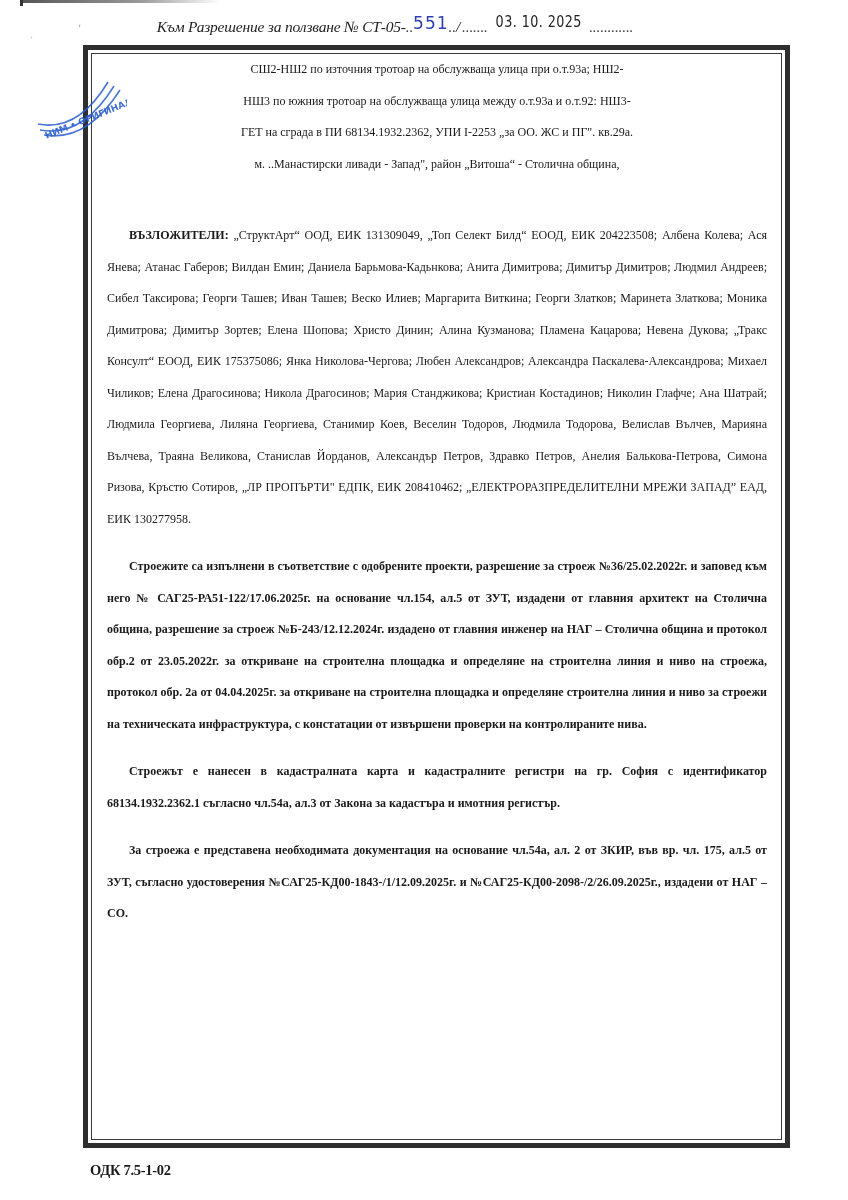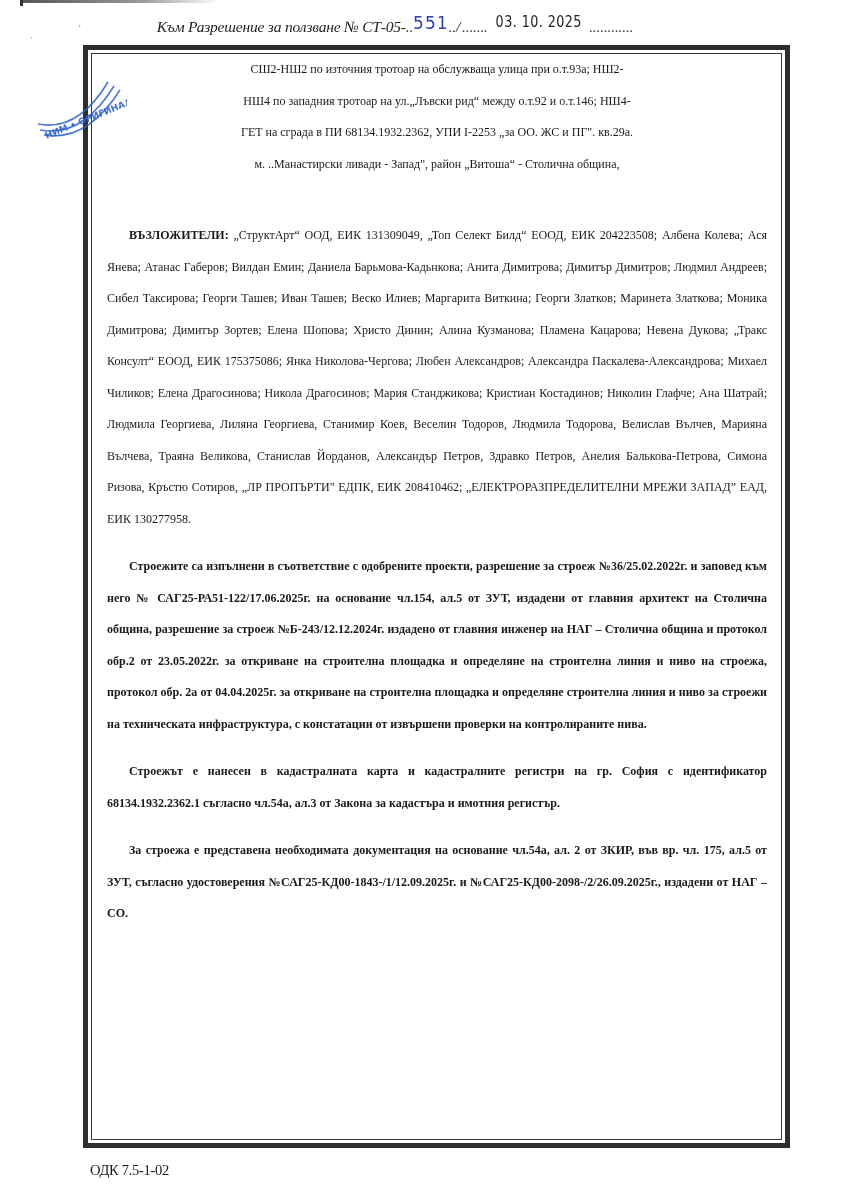--- a/index.html
+++ b/index.html
@@ -102,21 +102,21 @@
     left: 32px;
     top: 72px;
     width: 95px;
     height: 70px;
     pointer-events: none;
   }
   .footer-code {
     position: absolute;
     left: 90px;
     top: 1162px;
-    font-weight: normal;
+    font-weight: bold;
     font-size: 14.5px;
     color: #1a1a1a;
     letter-spacing: -0.3px;
     text-align: right;
   }
   .speck {
     position: absolute;
     color: #999;
     font-size: 10px;
   }
@@ -145,21 +145,21 @@
     <path d="M8 58 Q 50 66 82 14"></path>
     <path d="M6 52 Q 46 60 76 10"></path>
     <path d="M12 63 Q 55 70 88 18"></path>
   </g>
   <text x="10" y="56" font-size="9" fill="#2c5fd0" font-family="DejaVu Sans, sans-serif" font-weight="bold" transform="rotate(-22 40 50)" opacity="0.9">НИМ • ОРИГИНАЛ</text>
 </svg>
 
 <div class="content">
   <div class="centered-block">
     <div>СШ2-НШ2 по източния тротоар на обслужваща улица при о.т.93а; НШ2-</div>
-    <div>НШ4 по западния тротоар на ул.„Лъвски рид“ между о.т.92 и о.т.146; НШ4-</div>
+    <div>НШ3 по южния тротоар на обслужваща улица между о.т.93а и о.т.92: НШ3-</div>
     <div>ГЕТ на сграда в ПИ 68134.1932.2362, УПИ I-2253 „за ОО. ЖС и ПГ". кв.29а.</div>
     <div>м. ..Манастирски ливади - Запад", район „Витоша“ - Столична община,</div>
   </div>
 
   <p class="para first"><span class="lbl">ВЪЗЛОЖИТЕЛИ:</span><span> „СтруктАрт“ ООД, ЕИК 131309049, „Топ Селект Билд“ ЕООД, ЕИК 204223508; Албена Колева; Ася Янева; Атанас Габеров; Вилдан Емин; Даниела Барьмова-Кадьнкова; Анита Димитрова; Димитър Димитров; Людмил Андреев; Сибел Таксирова; Георги Ташев; Иван Ташев; Веско Илиев; Маргарита Виткина; Георги Златков; Маринета Златкова; Моника Димитрова; Димитър Зортев; Елена Шопова; Христо Динин; Алина Кузманова; Пламена Кацарова; Невена Дукова; „Тракс Консулт“ ЕООД, ЕИК 175375086; Янка Николова-Чергова; Любен Александров; Александра Паскалева-Александрова; Михаел Чиликов; Елена Драгосинова; Никола Драгосинов; Мария Станджикова; Кристиан Костадинов; Николин Глафче; Ана Шатрай; Людмила Георгиева, Лиляна Георгиева, Станимир Коев, Веселин Тодоров, Людмила Тодорова, Велислав Вълчев, Марияна Вълчева, Траяна Великова, Станислав Йорданов, Александър Петров, Здравко Петров, Анелия Балькова-Петрова, Симона Ризова, Кръстю Сотиров, „ЛР ПРОПЪРТИ" ЕДПК, ЕИК 208410462; „ЕЛЕКТРОРАЗПРЕДЕЛИТЕЛНИ МРЕЖИ ЗАПАД” ЕАД, ЕИК 130277958.</span></p>
 
   <p class="para gap">Строежите са изпълнени в съответствие с одобрените проекти, разрешение за строеж №36/25.02.2022г. и заповед към него № САГ25-РА51-122/17.06.2025г. на основание чл.154, ал.5 от ЗУТ, издадени от главния архитект на Столична община, разрешение за строеж №Б-243/12.12.2024г. издадено от главния инженер на НАГ – Столична община и протокол обр.2 от 23.05.2022г. за откриване на строителна площадка и определяне на строителна линия и ниво на строежа, протокол обр. 2а от 04.04.2025г. за откриване на строителна площадка и определяне строителна линия и ниво за строежи на техническата инфраструктура, с констатации от извършени проверки на контролираните нива.</p>
   <p class="para gap">Строежът е нанесен в кадастралната карта и кадастралните регистри на гр. София с идентификатор 68134.1932.2362.1 съгласно чл.54а, ал.3 от Закона за кадастъра и имотния регистър.</p>
   <p class="para gap">За строежа е представена необходимата документация на основание чл.54а, ал. 2 от ЗКИР, във вр. чл. 175, ал.5 от ЗУТ, съгласно удостоверения №САГ25-КД00-1843-/1/12.09.2025г. и №САГ25-КД00-2098-/2/26.09.2025г., издадени от НАГ – СО.</p>
 </div>

